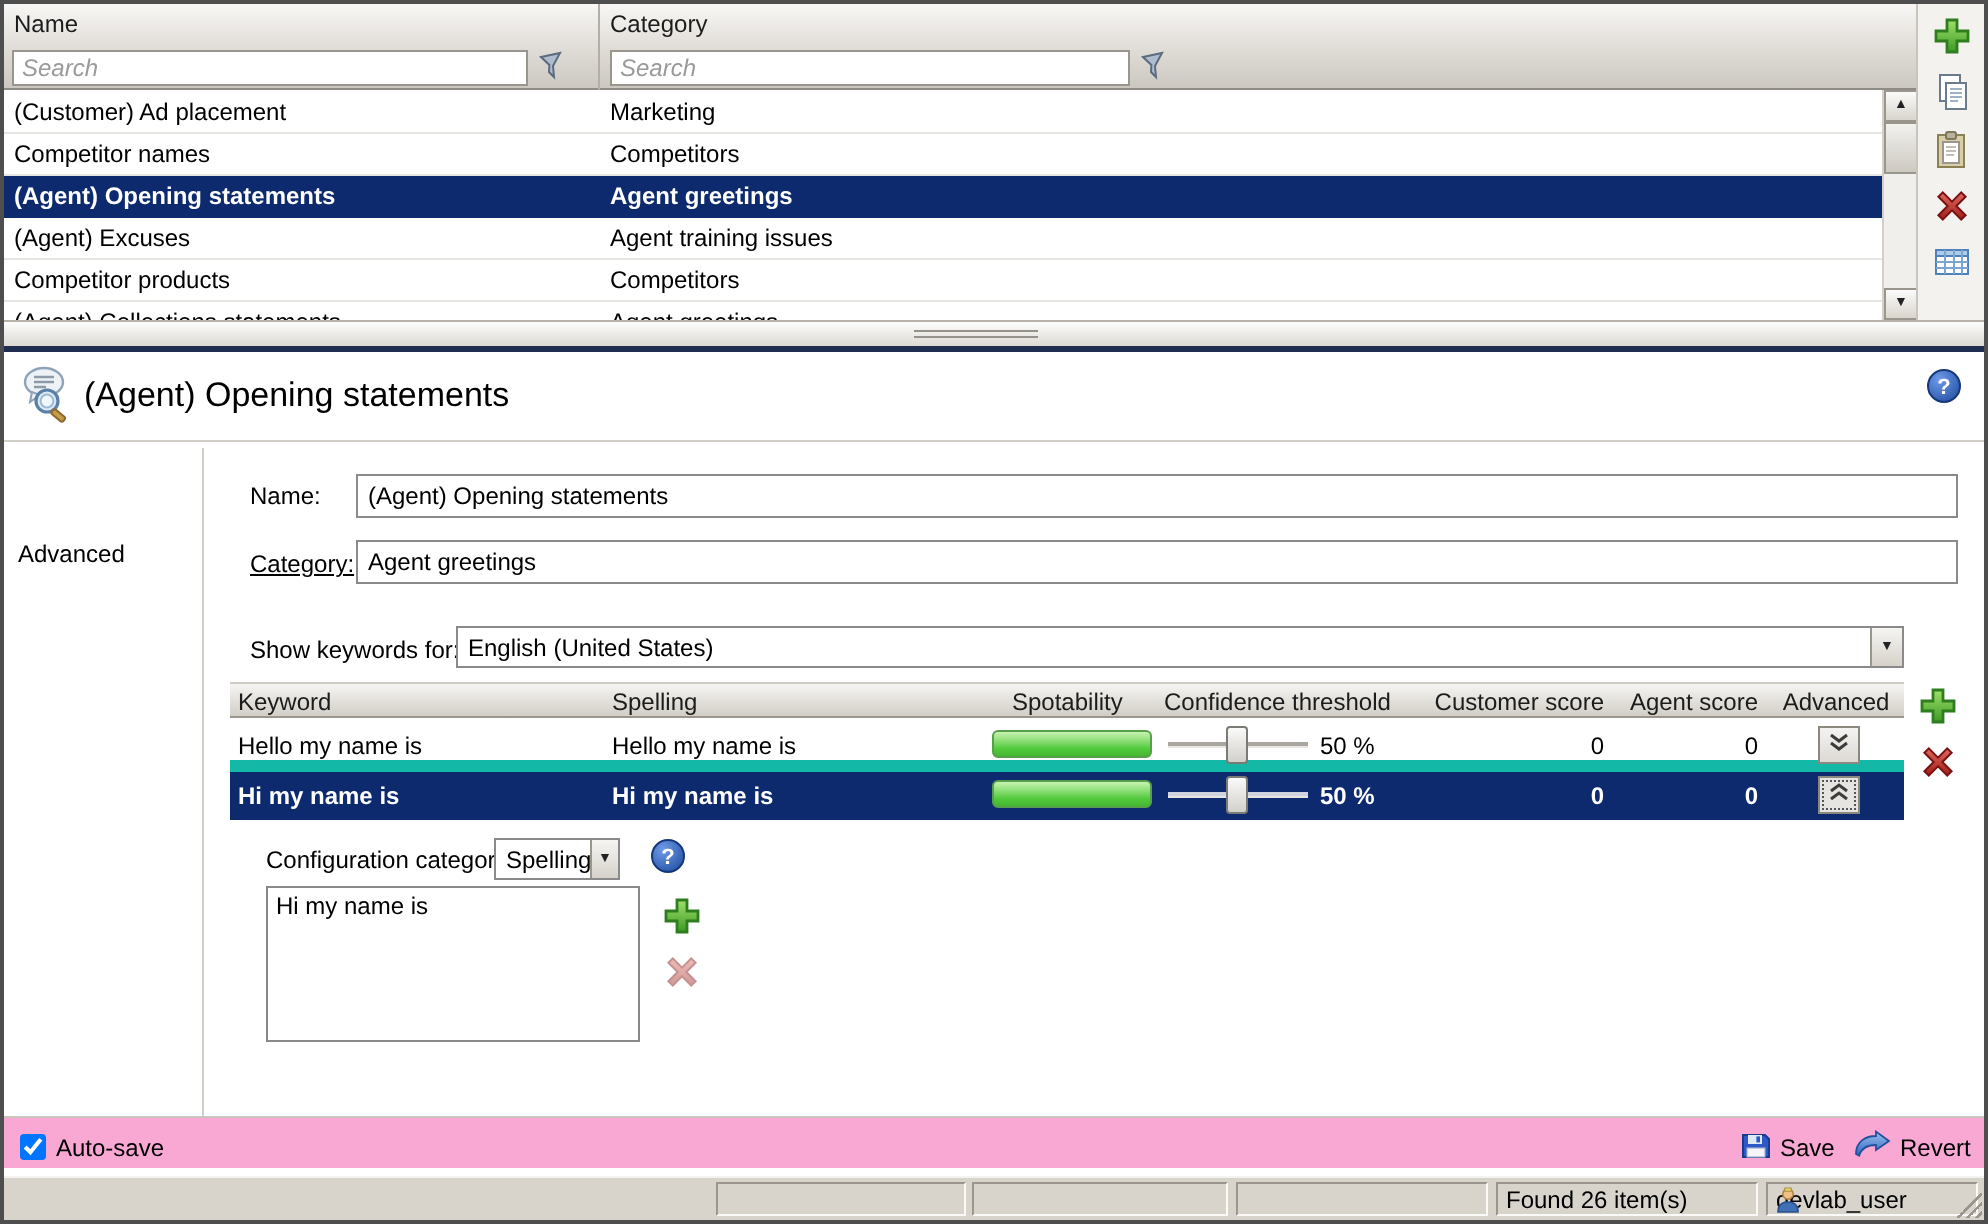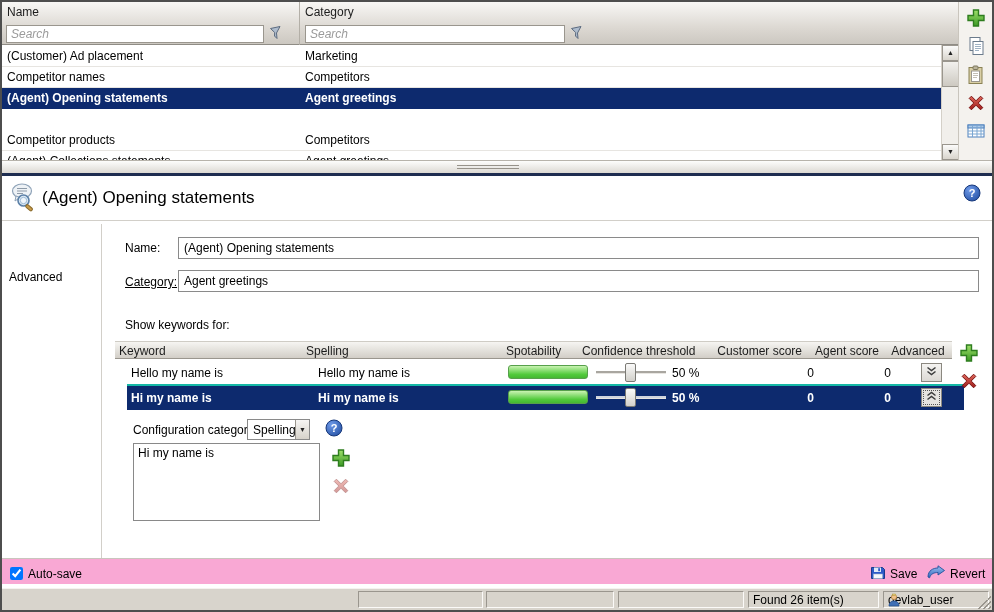--- a/index.html
+++ b/index.html
@@ -57,21 +57,21 @@
   
   .combo{position:absolute;height:21px;border:1px solid #8a8a8a;background:#fff;cursor:pointer;}
   .combo .cval{position:absolute;left:5px;top:3px;white-space:nowrap;}
   .combo .cbtn{position:absolute;right:0;top:0;bottom:0;width:16px;background:linear-gradient(#f6f5f3,#d6d2ca);
     border-left:1px solid #9a968e;font-size:7px;color:#222;text-align:center;line-height:19px;}
   
   .kgrid{position:absolute;left:113px;top:165px;width:837px;}
   .khead{position:absolute;left:0;top:0;width:837px;height:18px;
     background:linear-gradient(#f6f5f2,#d2cec7);border-bottom:1px solid #9a968e;border-top:1px solid #cfccc5;}
   .kh{position:absolute;top:2px;font-size:12px;color:#1c1c1c;white-space:nowrap;}
-  .krow{position:absolute;left:12px;width:837px;height:26px;background:#fff;border-bottom:2px solid #14b8a6;}
+  .krow{position:absolute;left:0;width:837px;height:26px;background:#fff;border-bottom:6px solid #14b8a6;}
   .krow.sel{background:#0d2a6e;color:#fff;font-weight:bold;border-bottom-color:#0d2a6e;}
   .kc{position:absolute;top:6px;white-space:nowrap;}
   .spot-bar{position:absolute;left:381px;top:5px;width:80px;height:14px;border:1px solid #57a04b;border-radius:3px;
     background:linear-gradient(#c9f3b2,#52ca3c 70%,#45b832);}
   .slider{position:absolute;left:469px;top:11px;width:70px;height:3px;
     background:#a9a6a0;border-bottom:1px solid #e8e6e2;cursor:pointer;}
   .sl-thumb{position:absolute;left:29px;top:-8px;width:11px;height:19px;border:1px solid #7b7a75;border-radius:2px;
     background:linear-gradient(#fafaf9,#d2d0cb);cursor:pointer;}
   .adv-btn{position:absolute;left:794px;top:3px;width:21px;height:19px;border:1px solid #8b8880;
     background:linear-gradient(#f4f3f1,#dcd9d4);padding:0;cursor:pointer;}
@@ -131,20 +131,24 @@
       <span class="ccat">Marketing</span>
     </div>
     <div class="lrow" style="top:65px;">
       <span class="cname">Competitor names</span>
       <span class="ccat">Competitors</span>
     </div>
     <div class="lrow sel" style="top:86px;">
       <span class="cname">(Agent) Opening statements</span>
       <span class="ccat">Agent greetings</span>
     </div>
+    <div class="lrow" style="top:107px;">
+      <span class="cname">(Agent) Excuses</span>
+      <span class="ccat">Agent training issues</span>
+    </div>
     <div class="lrow" style="top:128px;">
       <span class="cname">Competitor products</span>
       <span class="ccat">Competitors</span>
     </div>
     <div class="lrow" style="top:149px;height:9px;overflow:hidden;border-bottom:none;">
       <span class="cname">(Agent) Collections statements</span>
       <span class="ccat">Agent greetings</span>
     </div>
 
     <div class="vscroll">
@@ -248,20 +252,24 @@
 
     <div class="tab plain">Advanced</div>
 
     <span class="flabel" style="left:123px;top:65px;">Name:</span>
     <input class="tinput" style="left: 176px; top: 61px; width: 801px;" value="(Agent) Opening statements">
 
     <span class="flabel" style="left:123px;top:99px;text-decoration:underline;">Category:</span>
     <input class="tinput" style="left: 176px; top: 94px; width: 801px;" value="Agent greetings">
 
     <span class="flabel" style="left:123px;top:142px;">Show keywords for:</span>
+    <div class="combo" style="left:226px;top:137px;width:724px;">
+      <span class="cval">English (United States)</span>
+      <span class="cbtn">▼</span>
+    </div>
 
     <div class="kgrid">
       <div class="khead">
         <span class="kh" style="left:4px;">Keyword</span>
         <span class="kh" style="left:191px;">Spelling</span>
         <span class="kh" style="left:391px;">Spotability</span>
         <span class="kh" style="left:467px;">Confidence threshold</span>
         <span class="kh" style="left:587px;width:100px;text-align:right;">Customer score</span>
         <span class="kh" style="left:695px;width:69px;text-align:right;">Agent score</span>
         <span class="kh" style="left:772px;width:62px;text-align:center;">Advanced</span>

